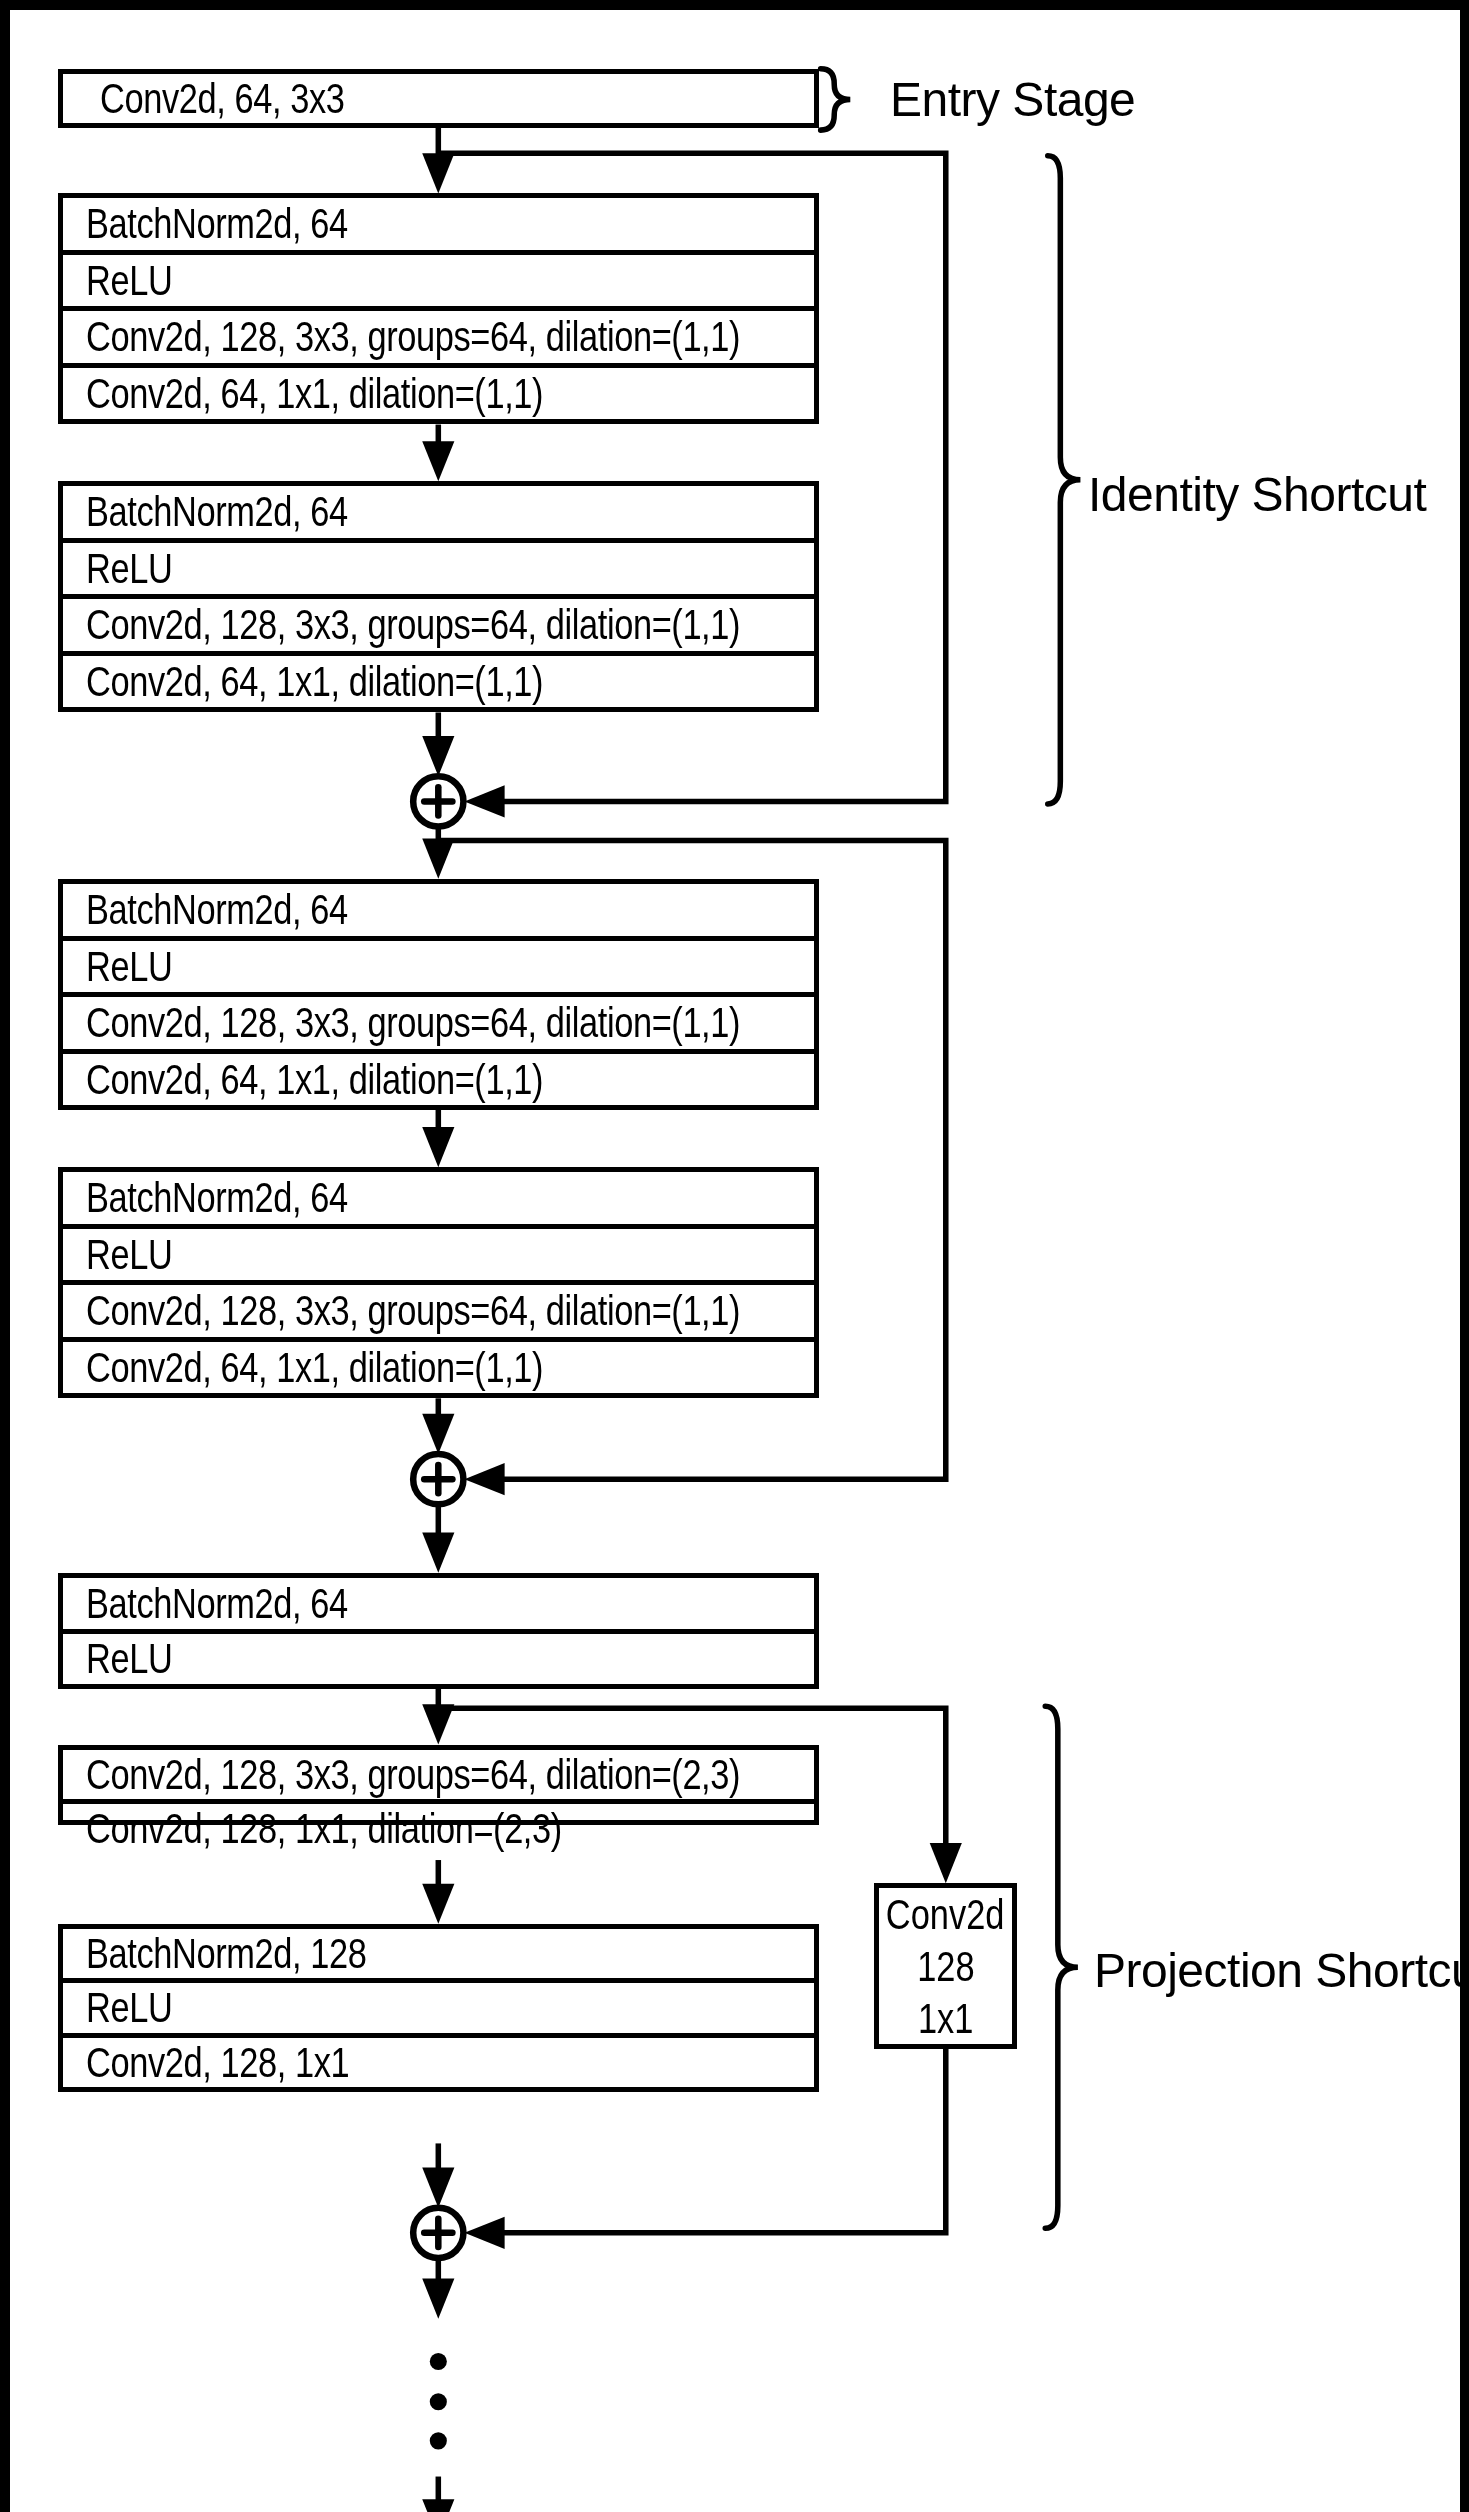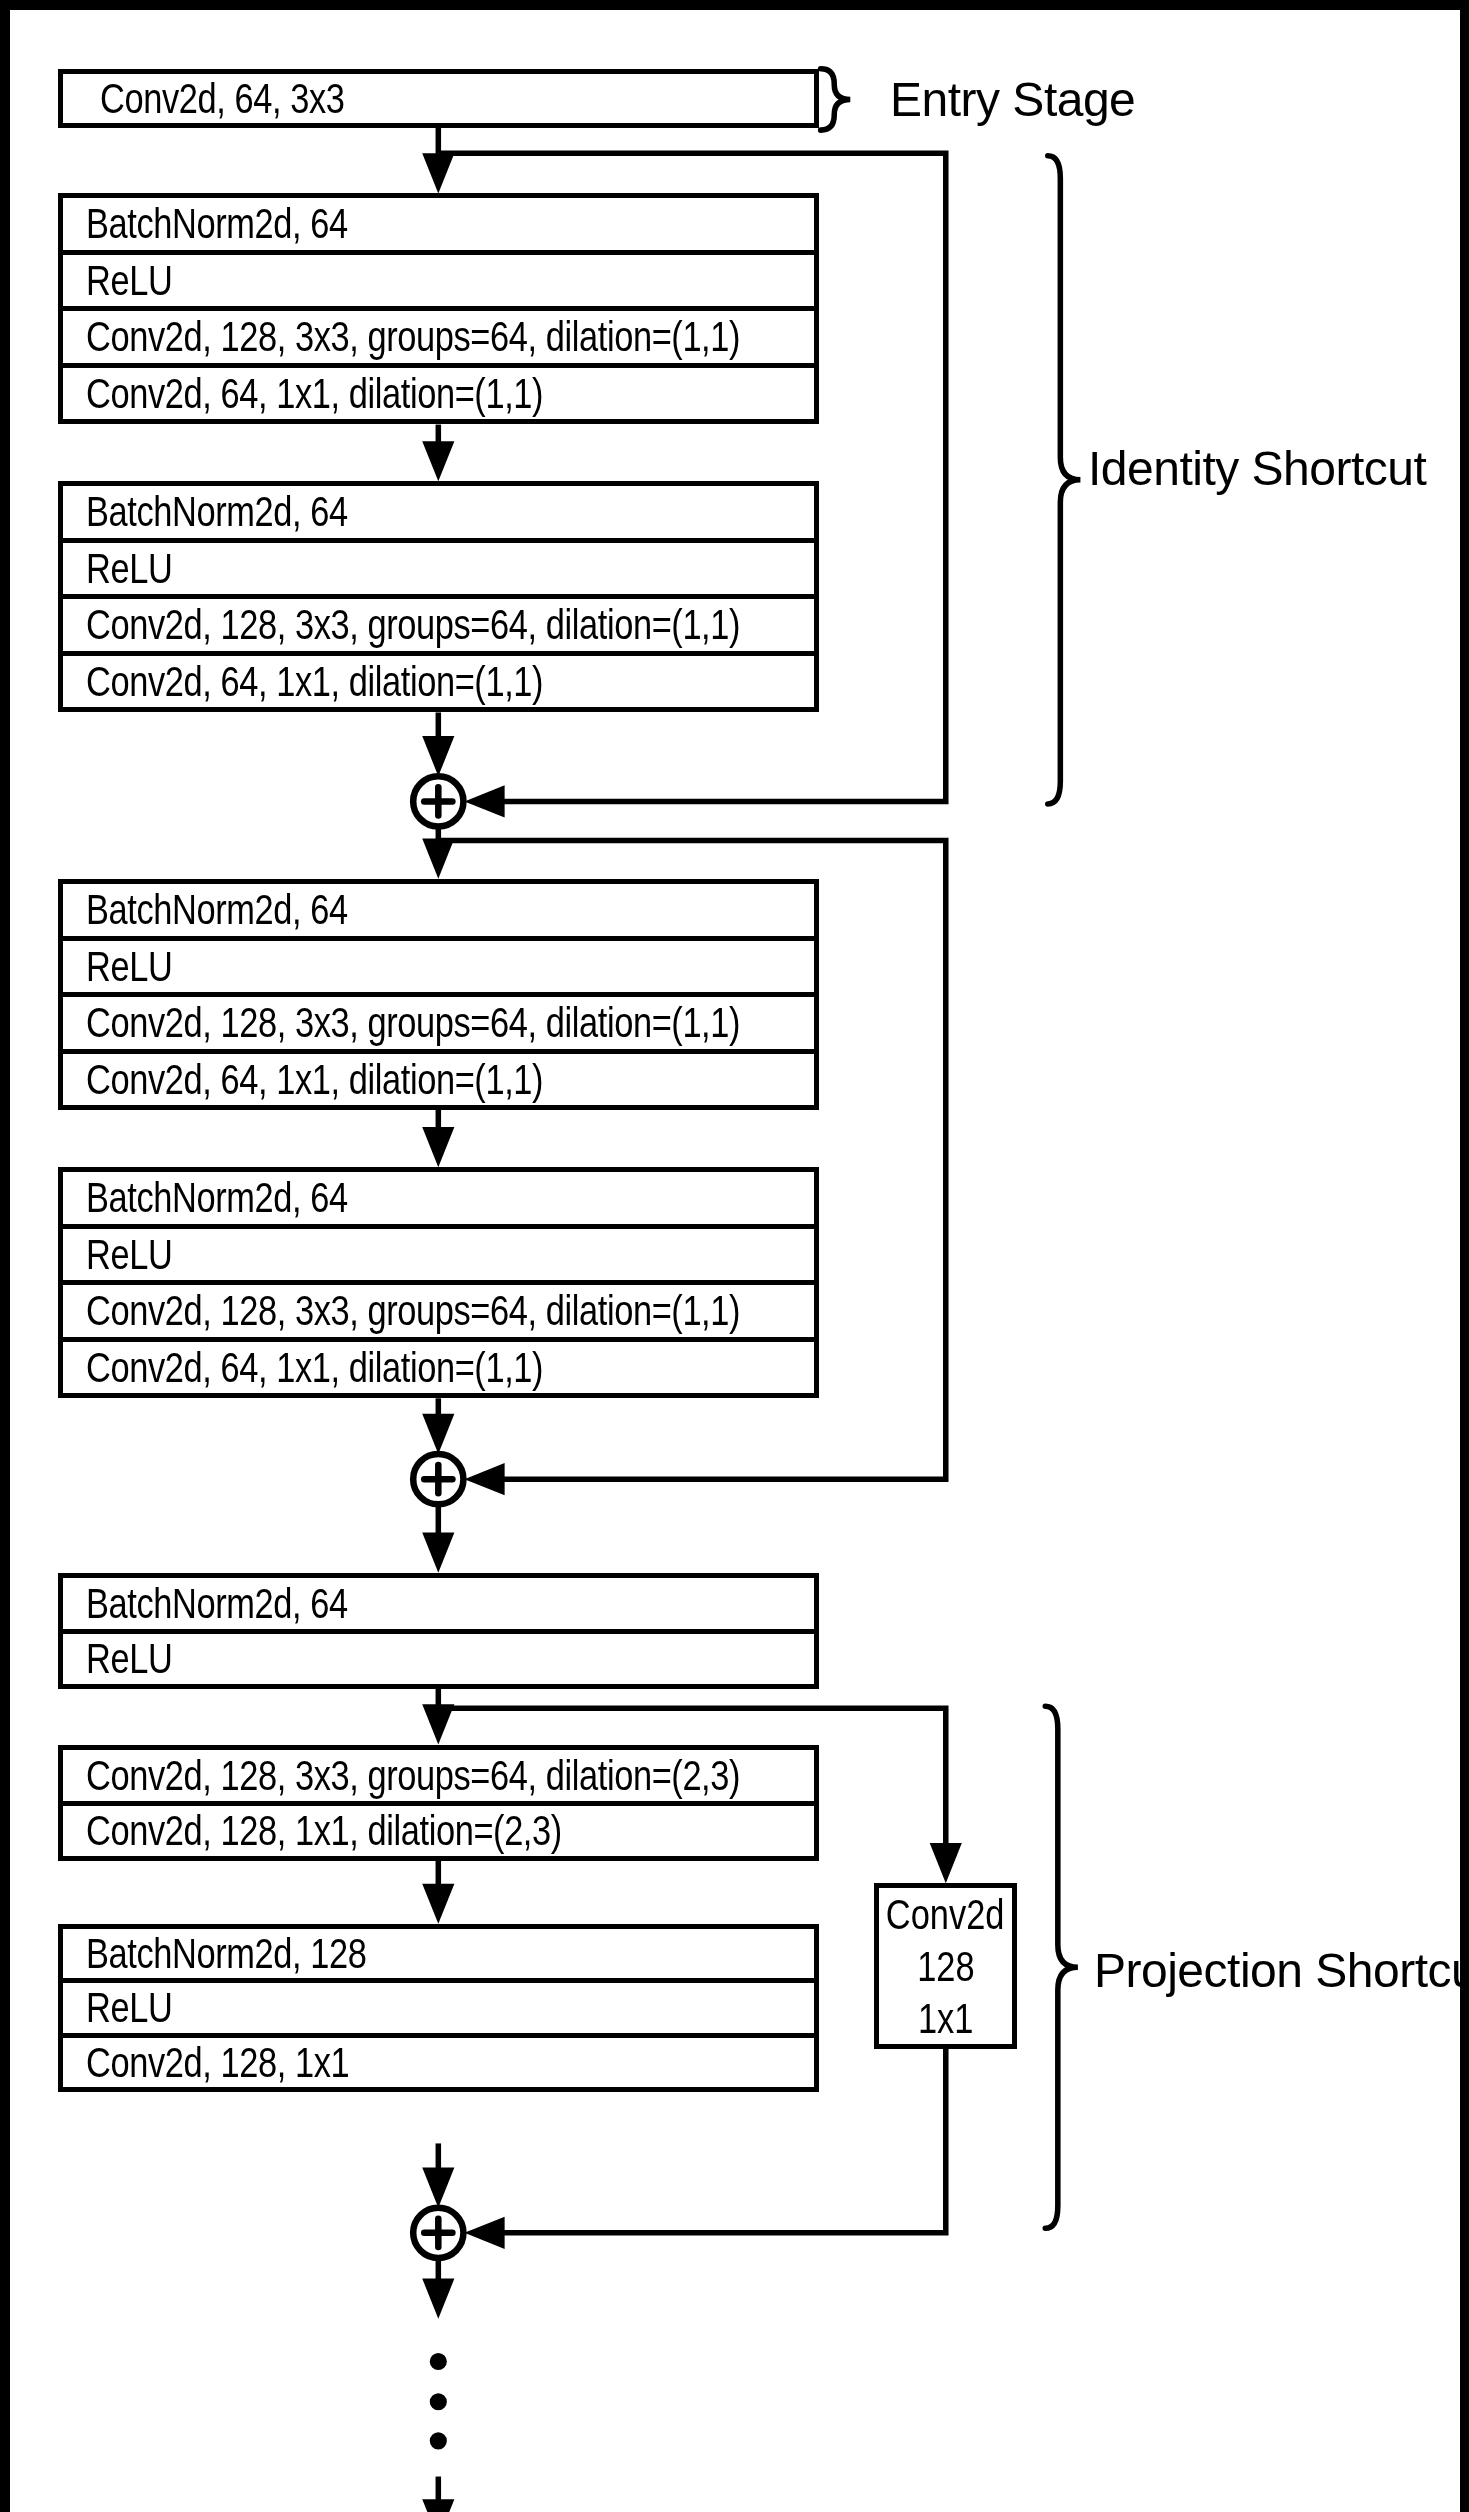--- a/index.html
+++ b/index.html
@@ -161,21 +161,21 @@
         </div>
       </div>
       <div class="box" style="left: 58px; top: 1573px; width: 761px; height: 116px;">
         <div class="row">
           <span class="txt">BatchNorm2d, 64</span>
         </div>
         <div class="row">
           <span class="txt">ReLU</span>
         </div>
       </div>
-      <div class="box" style="left: 58px; top: 1745px; width: 761px; height: 116px;">
+      <div class="box" style="left: 58px; top: 1745px; width: 761px; height: 80px;">
         <div class="row">
           <span class="txt">Conv2d, 128, 3x3, groups=64, dilation=(2,3)</span>
         </div>
         <div class="row">
           <span class="txt">Conv2d, 128, 1x1, dilation=(2,3)</span>
         </div>
       </div>
       <div class="box" style="left: 58px; top: 1924px; width: 761px; height: 168px;">
         <div class="row">
           <span class="txt">BatchNorm2d, 128</span>
@@ -190,21 +190,21 @@
       <div class="box centered" style="left: 874px; top: 1883px; width: 143px; height: 166px;">
         <div class="cline">Conv2d</div>
         <div class="cline">128</div>
         <div class="cline">1x1</div>
       </div>
     </div>
 
   <div class="side-label" style="left:890px; top:99px;">
     <span class="txt">Entry Stage</span>
   </div>
-  <div class="side-label" style="left:1088px; top:468px;">
+  <div class="side-label" style="left:1088px; top:494px;">
     <span class="txt">Identity Shortcut</span>
   </div>
   <div class="side-label" style="left:1094px; top:1970px;">
     <span class="txt">Projection Shortcut</span>
   </div>
 
   <div class="frame"></div>
 </div>
 
 

